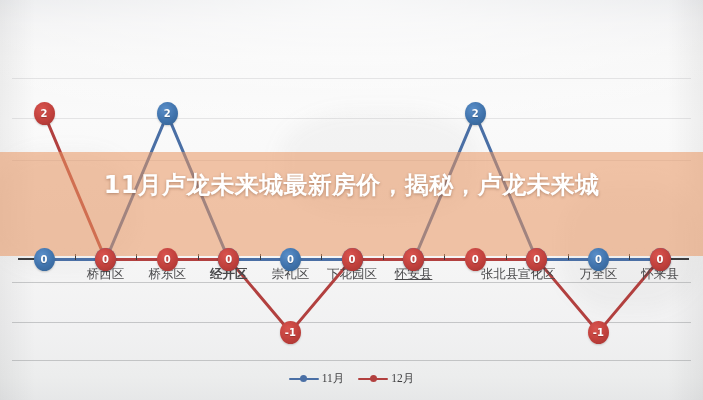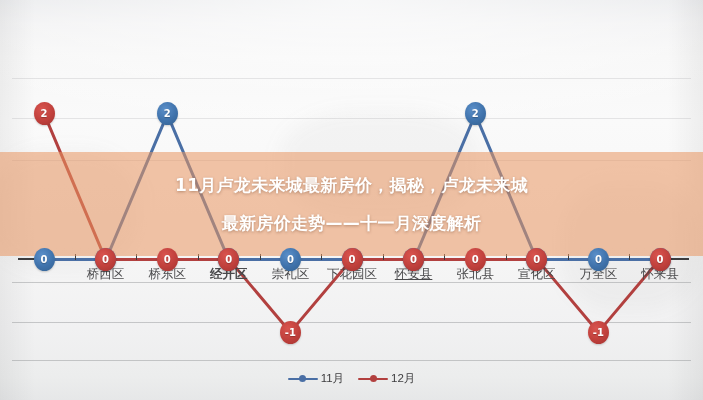--- a/index.html
+++ b/index.html
@@ -131,40 +131,40 @@
     width: 7px; height: 7px;
     margin-left: -3.5px; margin-top: -3.5px;
     border-radius: 50%;
     background: inherit;
   }
   .legend-swatch.s11 { background: #4a6fa5; }
   .legend-swatch.s12 { background: #b2403f; }
   .legend-text {
     font-size: 11.5px;
     color: #3d3d3f;
-    font-family: Liberation Sans, sans-serif;
+    font-family: Liberation Serif, serif;
   }
 
   
   .overlay-band {
     position: absolute;
     left: 0; right: 0;
     top: 152px; height: 104px;
     background: rgba(233,150,97,.55);
     pointer-events: none;
   }
   .overlay-text {
     position: absolute;
     left: 0; right: 0;
     top: 166px;
     padding: 0 14px;
     text-align: center;
     font-family: "DejaVu Sans", "Liberation Sans", sans-serif;
     font-weight: 700;
-    font-size: 17px;
+    font-size: 24px;
     line-height: 38px;
     color: #ffffff;
     text-shadow: 0 1px 3px rgba(90,45,20,.38);
     letter-spacing: .3px;
   }
 </style>
 </head>
 <body>
 
 <div id="page">
@@ -254,37 +254,36 @@
         <div class="marker s12" style="left: 598.4px; top: 332px; z-index: 6;">-1</div>
         <div class="marker s12" style="left: 660px; top: 259px; z-index: 4;">0</div>
       </div>
     <div id="labels-layer">
         <div class="cat-label" style="left: 105.6px;">桥西区</div>
         <div class="cat-label" style="left: 167.2px;">桥东区</div>
         <div class="cat-label" style="left: 228.8px; font-weight: bold;">经开区</div>
         <div class="cat-label" style="left: 290.4px;">崇礼区</div>
         <div class="cat-label" style="left: 352px;">下花园区</div>
         <div class="cat-label" style="left: 413.6px; text-decoration: underline;">怀安县</div>
-        <div class="cat-label" style="left: 475.2px;">张北县</div>
+        <div class="cat-label" style="left: 475.2px; text-align: right;">张北县</div>
         <div class="cat-label" style="left: 536.8px;">宣化区</div>
         <div class="cat-label" style="left: 598.4px;">万全区</div>
         <div class="cat-label" style="left: 660px;">怀来县</div>
       </div>
   </div>
 
   <div class="legend">
     <div class="legend-item">
       <span class="legend-swatch s11"></span>
       <span class="legend-text">11月</span>
     </div>
     <div class="legend-item">
       <span class="legend-swatch s12"></span>
       <span class="legend-text">12月</span>
     </div>
   </div>
 
   <div class="overlay-band"></div>
   <div class="overlay-text">
     <div>11月卢龙未来城最新房价，揭秘，卢龙未来城</div>
-    <div>最新房价走势——十一月深度解析</div>
   </div>
 
 </div>
 
 </body></html>

